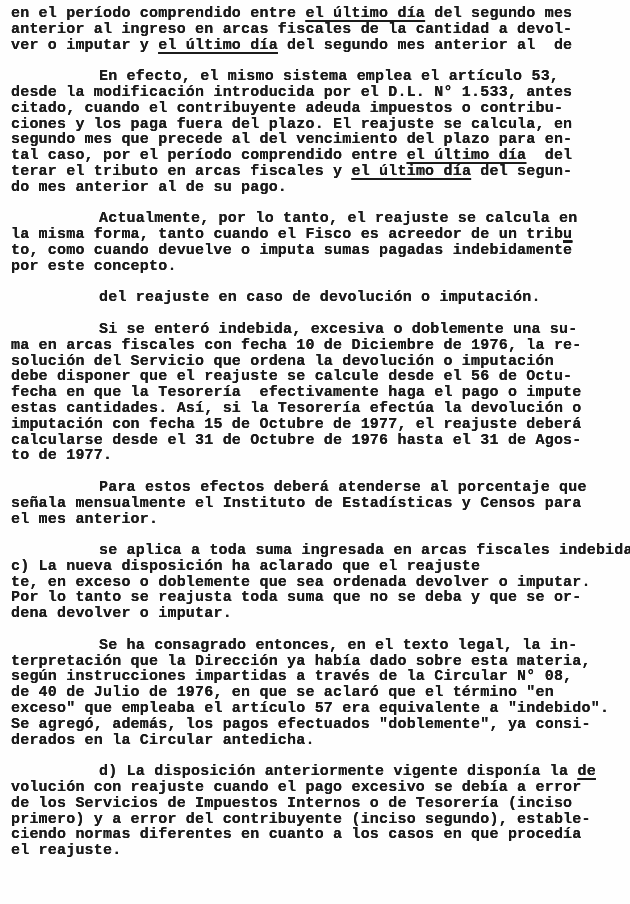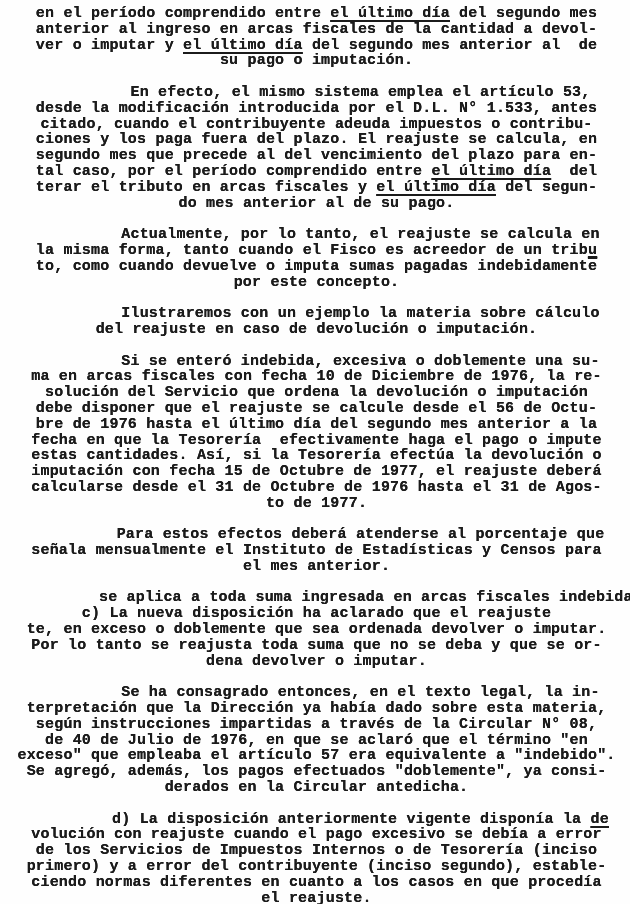--- a/index.html
+++ b/index.html
@@ -18,21 +18,20 @@
     padding: 6px 8px 0 11px;
     font-family: "Liberation Mono", "DejaVu Sans Mono", monospace;
     font-size: 15px;
     font-weight: bold;
     line-height: 15.8px;
     letter-spacing: 0.2px;
     text-shadow: 0 0 0.6px currentColor;
   }
   .para {
     margin: 0 0 15.8px 0;
-    text-align: center;
   }
   .line {
     display: block;
     white-space: pre;
   }
   .para.indent .line:first-child {
     text-indent: 88px;
   }
   .ul {
     text-decoration: underline;
@@ -46,48 +45,45 @@
 </style>
 </head>
 <body>
 
 <div class="page" style="background: rgb(254, 254, 254); color: rgb(27, 27, 27);">
   <div id="doc">
       <div class="para">
         <div class="line">en el período comprendido entre <span class="ul">el último día</span> del segundo mes</div>
         <div class="line">anterior al ingreso en arcas fiscales de la cantidad a devol-</div>
         <div class="line">ver o imputar y <span class="ul">el último día</span> del segundo mes anterior al  de</div>
-        <div class="line">su pago o imputación.</div>
       </div>
       <div class="para indent">
         <div class="line">En efecto, el mismo sistema emplea el artículo 53,</div>
         <div class="line">desde la modificación introducida por el D.L. N° 1.533, antes</div>
         <div class="line">citado, cuando el contribuyente adeuda impuestos o contribu-</div>
         <div class="line">ciones y los paga fuera del plazo. El reajuste se calcula, en</div>
         <div class="line">segundo mes que precede al del vencimiento del plazo para en-</div>
         <div class="line">tal caso, por el período comprendido entre <span class="ul">el último día</span>  del</div>
         <div class="line">terar el tributo en arcas fiscales y <span class="ul">el último día</span> del segun-</div>
         <div class="line">do mes anterior al de su pago.</div>
       </div>
       <div class="para indent">
         <div class="line">Actualmente, por lo tanto, el reajuste se calcula en</div>
         <div class="line">la misma forma, tanto cuando el Fisco es acreedor de un trib<span class="ul">u</span></div>
         <div class="line">to, como cuando devuelve o imputa sumas pagadas indebidament<span class="ol">e</span></div>
         <div class="line">por este concepto.</div>
       </div>
       <div class="para indent">
-        <div class="line">Ilustraremos con un ejemplo la materia sobre cálculo</div>
         <div class="line">del reajuste en caso de devolución o imputación.</div>
       </div>
       <div class="para indent">
         <div class="line">Si se enteró indebida, excesiva o doblemente una su-</div>
         <div class="line">ma en arcas fiscales con fecha 10 de Diciembre de 1976, la re-</div>
         <div class="line">solución del Servicio que ordena la devolución o imputación</div>
         <div class="line">debe disponer que el reajuste se calcule desde el 56 de Octu-</div>
-        <div class="line">bre de 1976 hasta el último día del segundo mes anterior a la</div>
         <div class="line">fecha en que la Tesorería  efectivamente haga el pago o impute</div>
         <div class="line">estas cantidades. Así, si la Tesorería efectúa la devolución o</div>
         <div class="line">imputación con fecha 15 de Octubre de 1977, el reajuste deberá</div>
         <div class="line">calcularse desde el 31 de Octubre de 1976 hasta el 31 de Agos-</div>
         <div class="line">to de 1977.</div>
       </div>
       <div class="para indent">
         <div class="line">Para estos efectos deberá atenderse al porcentaje que</div>
         <div class="line">señala mensualmente el Instituto de Estadísticas y Censos para</div>
         <div class="line">el mes anterior.</div>

